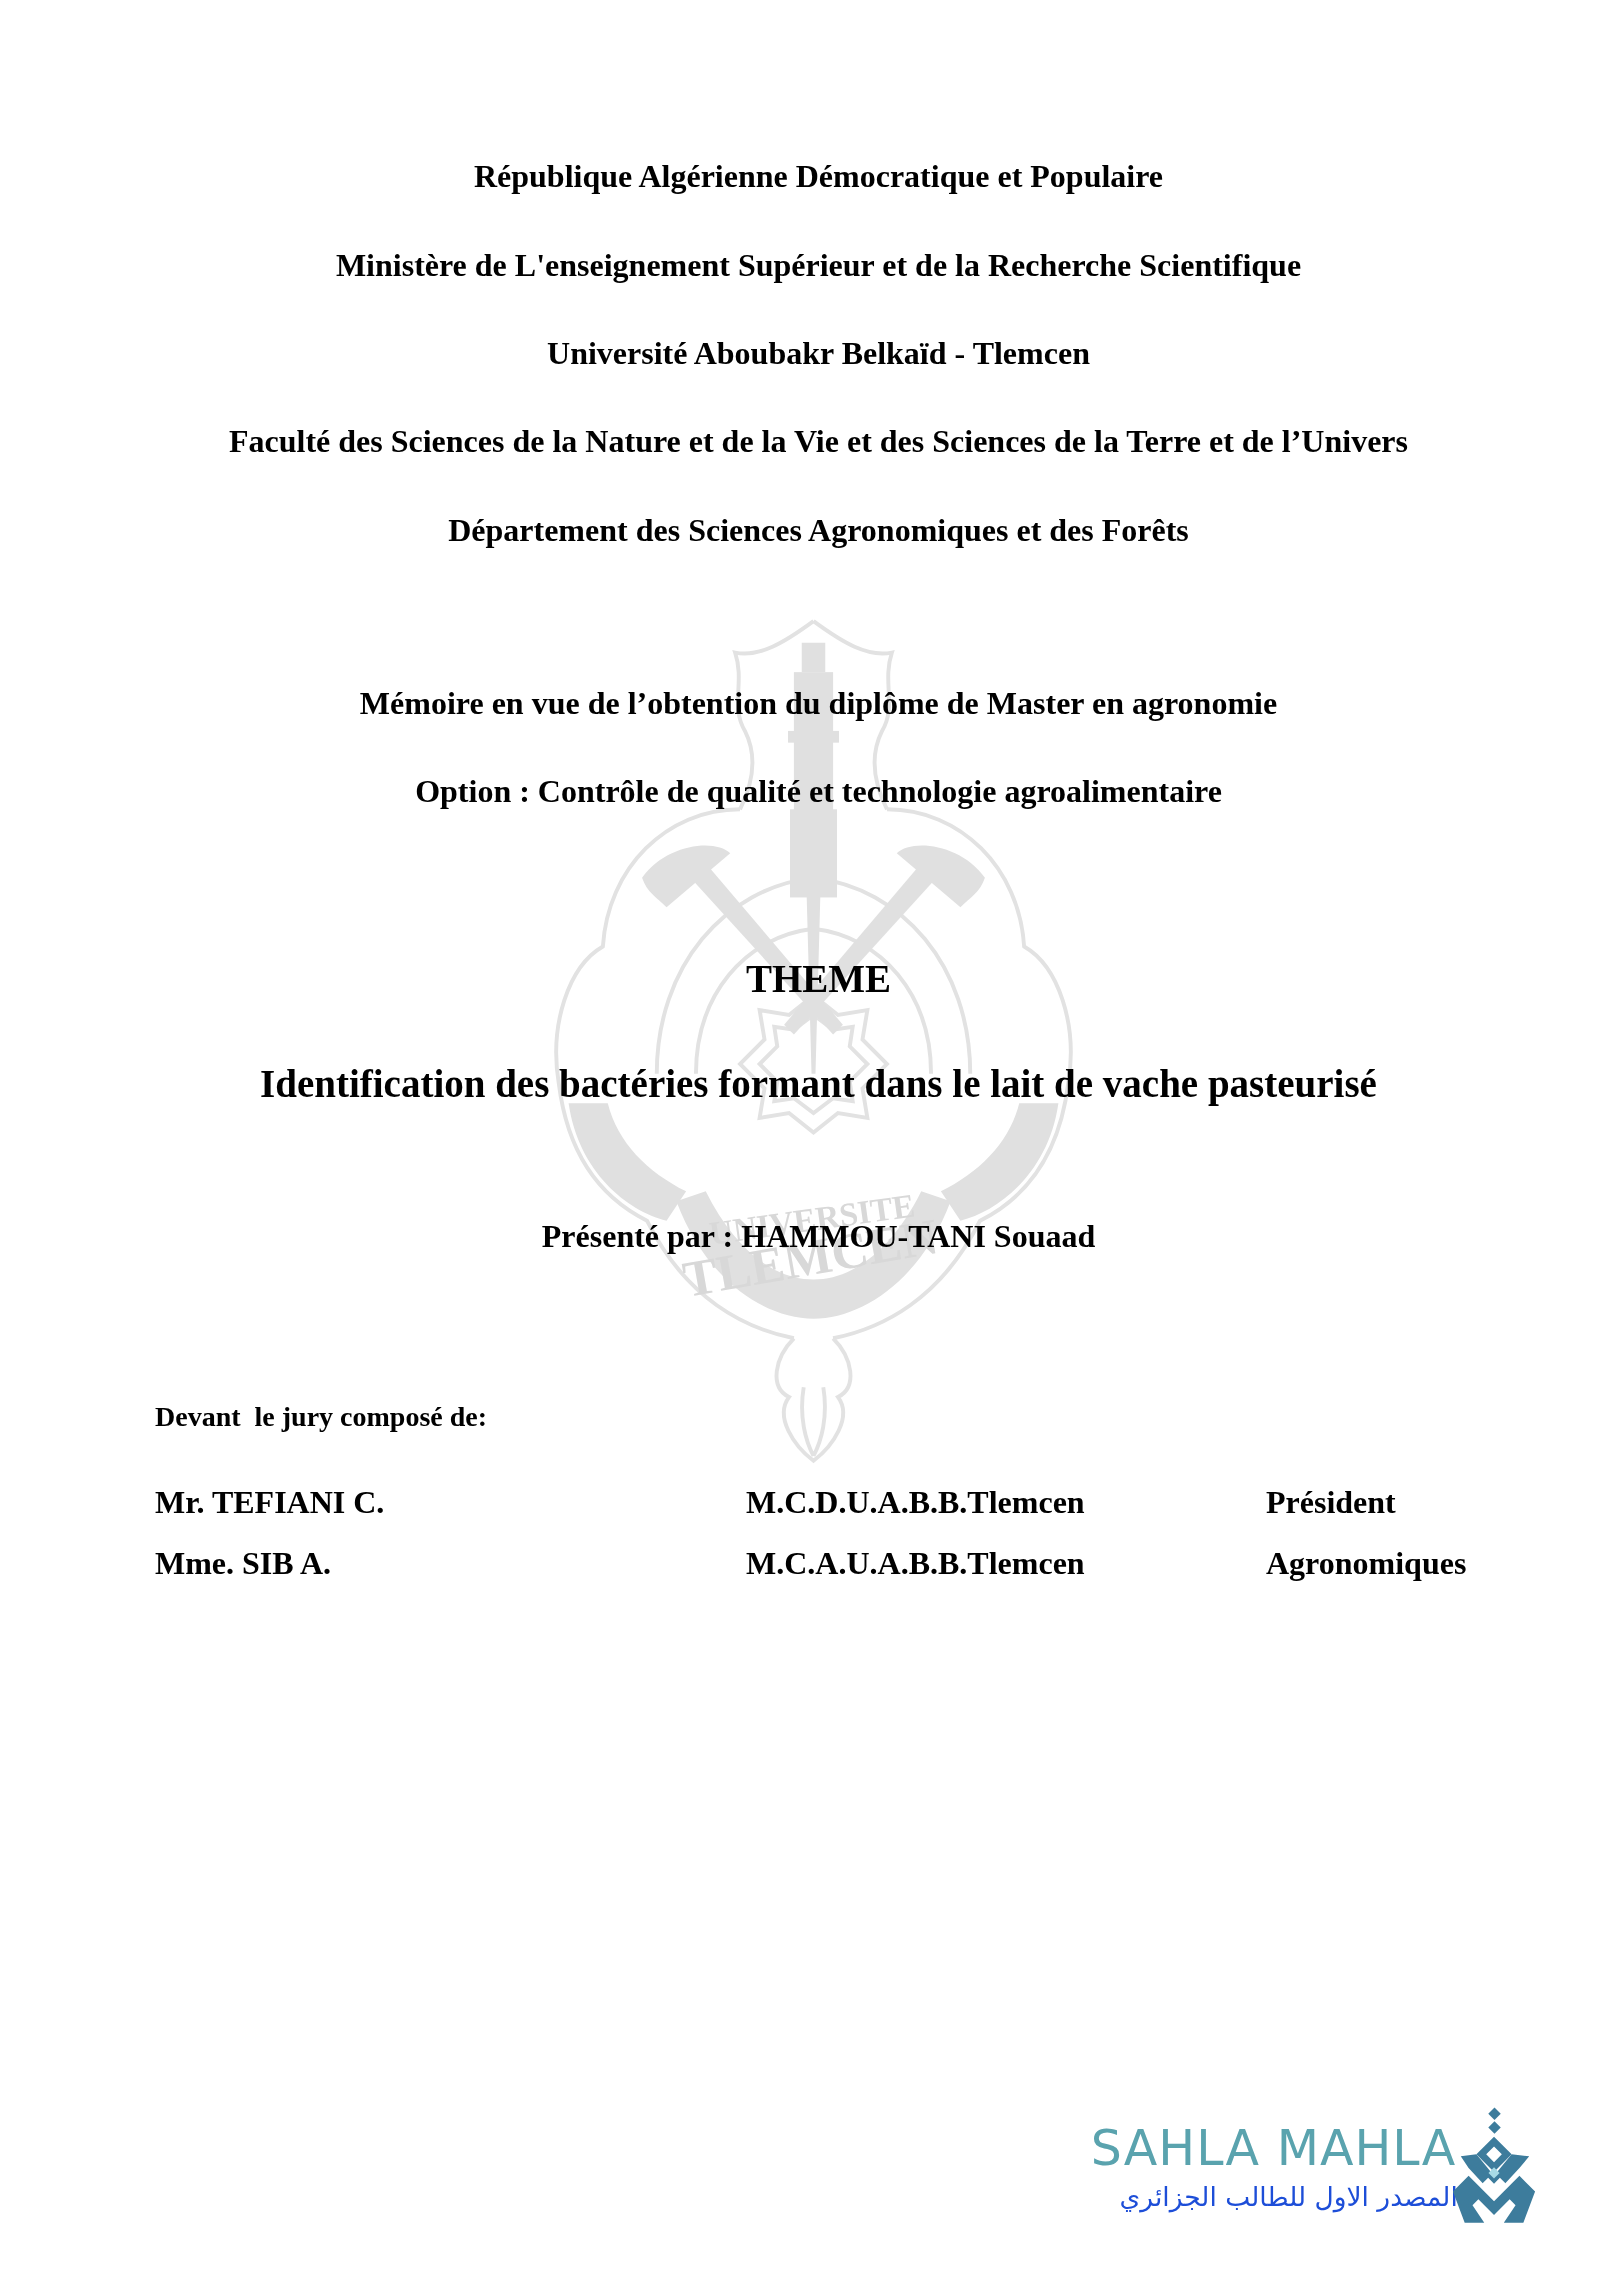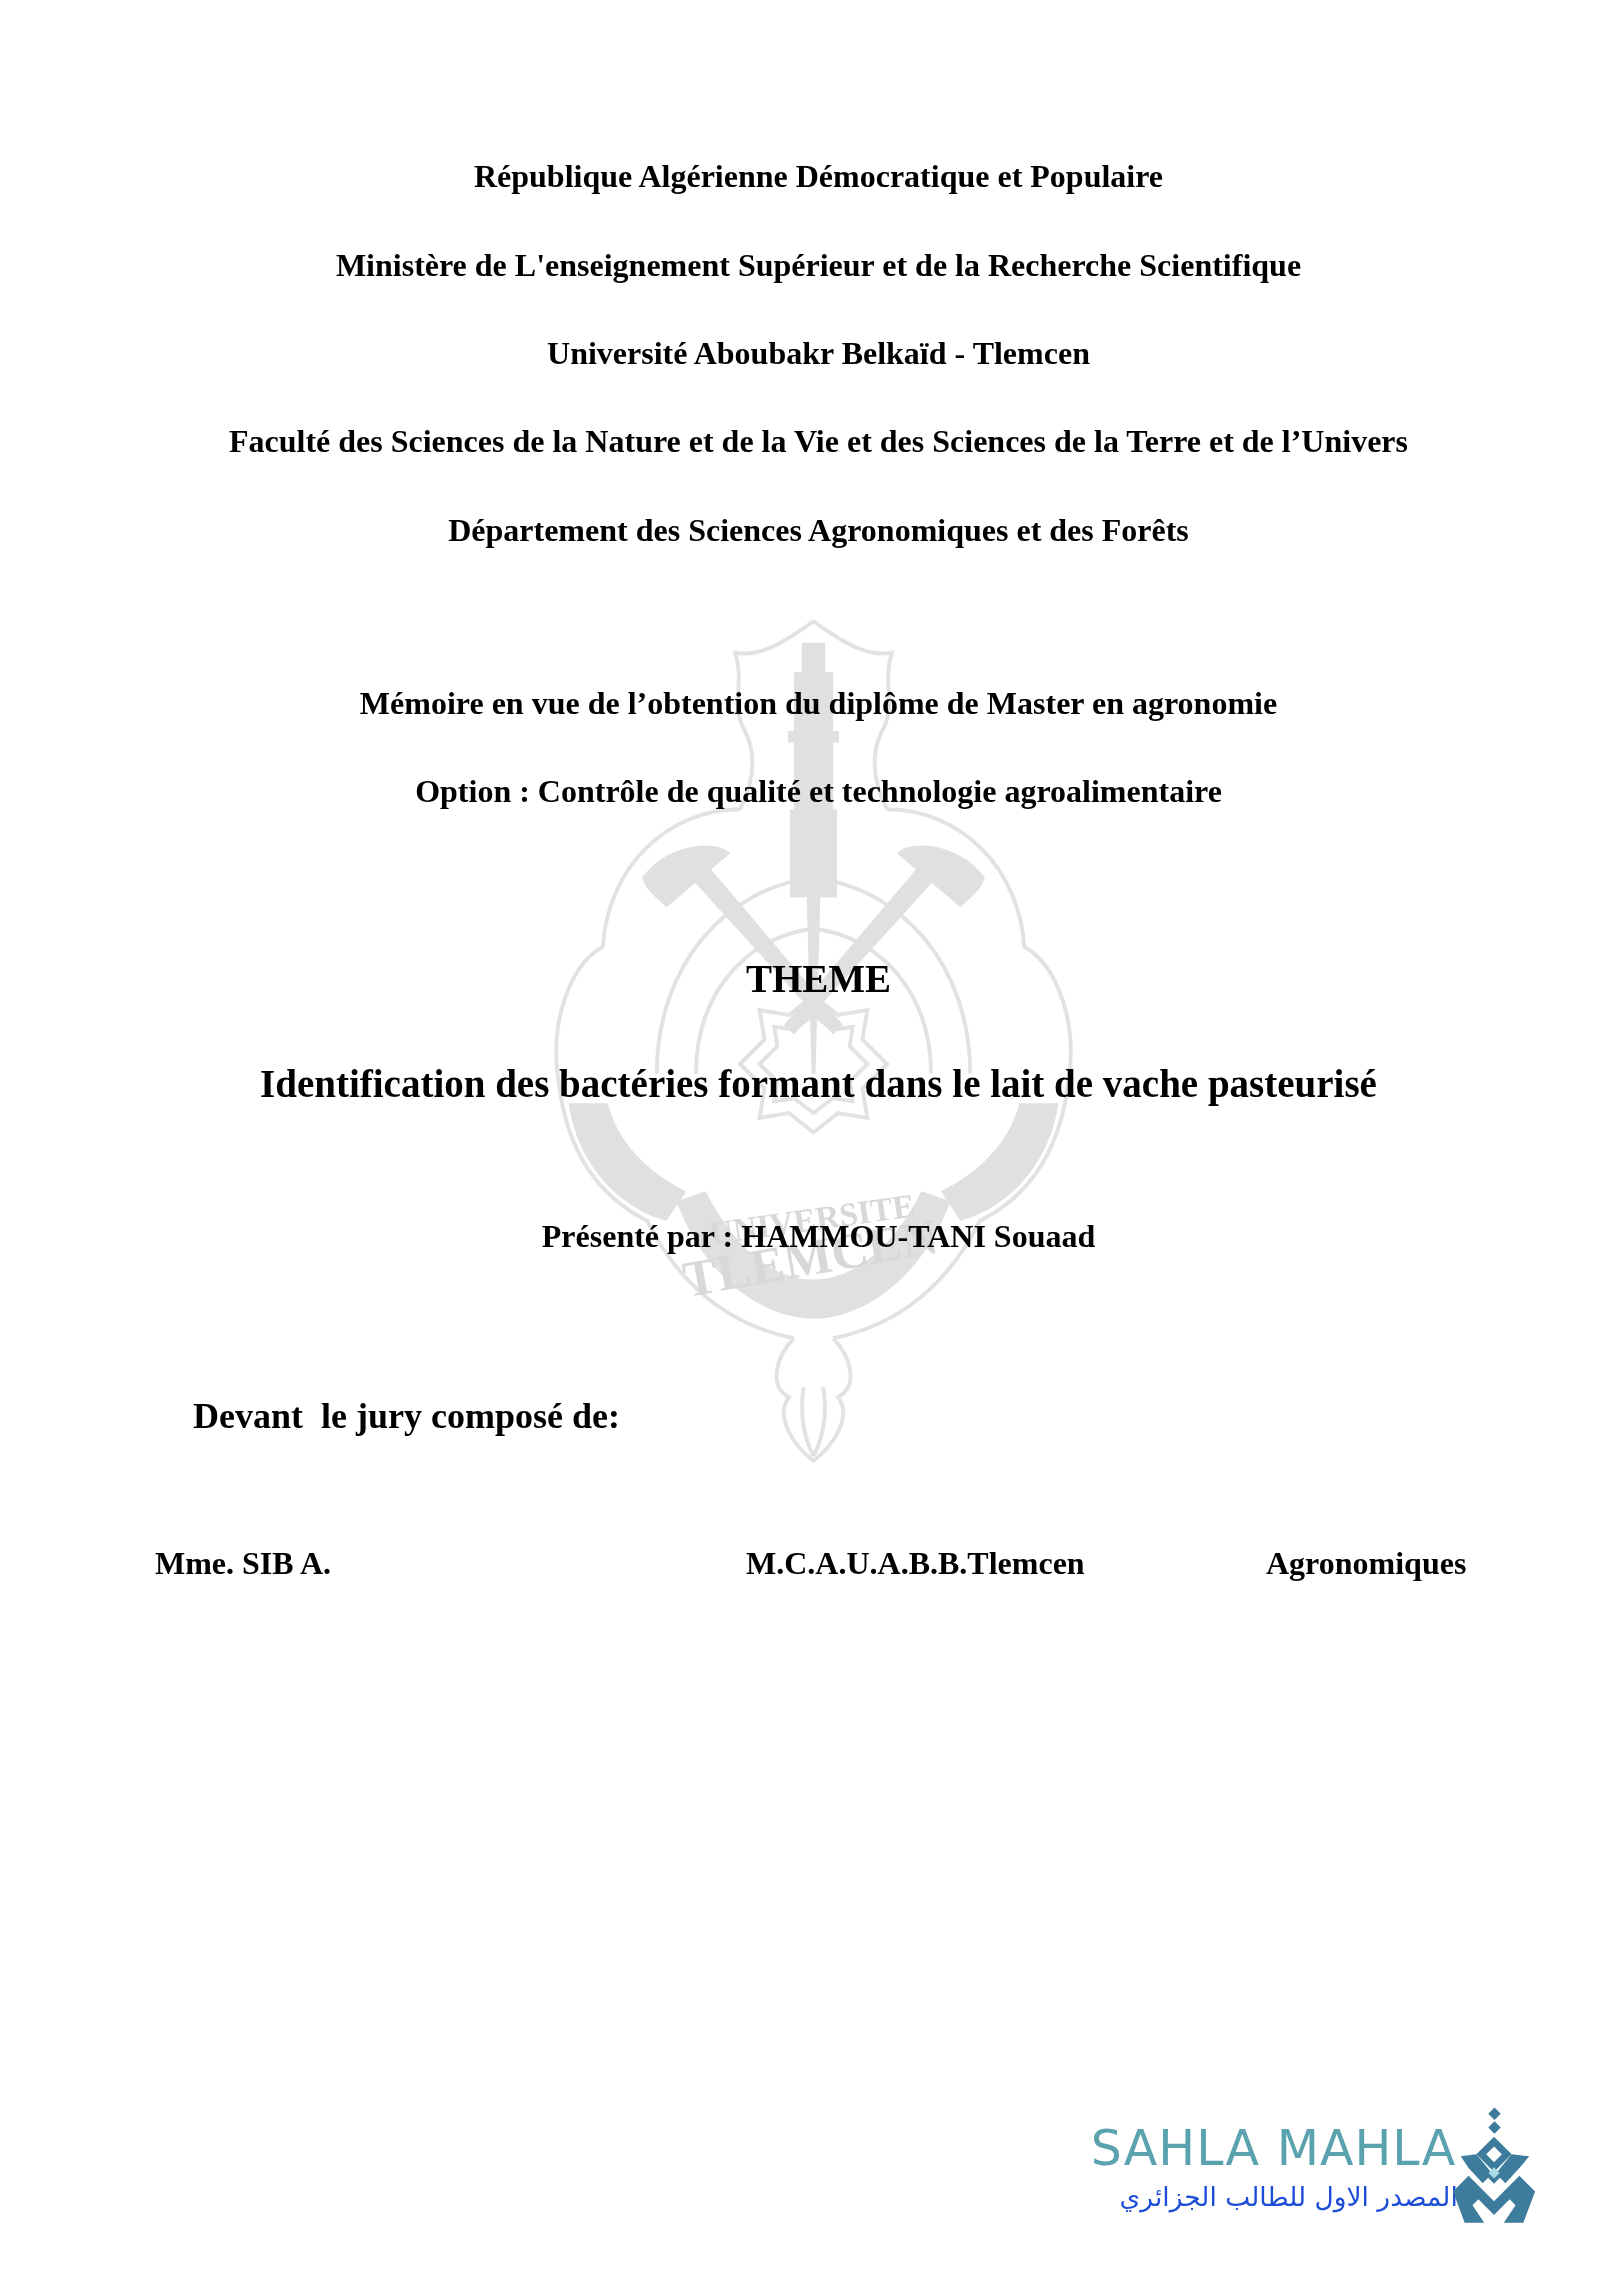--- a/index.html
+++ b/index.html
@@ -4,21 +4,21 @@
 <style>
   html, body { margin: 0; padding: 0; background: #ffffff; }
   body { width: 1621px; height: 2293px; position: relative; overflow: hidden;
          font-family: "Liberation Serif", "DejaVu Serif", serif; color: #000; }
   .page { position: absolute; inset: 0; }
   .watermark { position: absolute; left: 549px; top: 613px; width: 529px; height: 853px; z-index: 0; }
   .line { position: absolute; left: 0; width: 1621px; text-align: center; font-weight: bold;
           font-size: 32px; line-height: 39px; white-space: nowrap; z-index: 1; padding-left: 8px; }
   .l-theme { font-size: 39px; line-height: 45px; }
   .l-title { font-size: 39px; line-height: 45px; }
-  .left { position: absolute; font-weight: bold; font-size: 36px; line-height: 39px; white-space: pre; z-index: 1; margin-left: 38px; }
+  .left { position: absolute; font-weight: bold; font-size: 28px; line-height: 39px; white-space: pre; z-index: 1; }
   .jury-row { position: absolute; left: 0; width: 1621px; height: 39px; z-index: 1; }
   .jury-row span { position: absolute; top: 0; font-weight: bold; font-size: 32px; line-height: 39px; white-space: nowrap; }
   .c1 { left: 155px; } .c2 { left: 746px; } .c3 { left: 1266px; }
   .logo { position: absolute; left: 1083px; top: 2107px; width: 461px; height: 123px; z-index: 1; }
   .logo-word { position: absolute; left: 7.8px; top: 13.7px; font-family: "DejaVu Sans", "Liberation Sans", sans-serif;
                font-size: 49px; line-height: 55px; letter-spacing: 1px; color: #5aa3ae; white-space: nowrap; }
   .logo-ar { position: absolute; left: 11.8px; top: 73px; width: 363px; text-align: right; direction: rtl;
              font-family: "DejaVu Sans", sans-serif; font-size: 26.5px; line-height: 33px; color: #1d4ed8; white-space: nowrap; }
   .logo-mark { position: absolute; left: 368px; top: 0; width: 88px; height: 123px; }
 </style>
@@ -79,20 +79,25 @@
   <div class="line" style="top:684px">Mémoire en vue de l’obtention du diplôme de Master en agronomie</div>
   <div class="line" style="top:772px">Option : Contrôle de qualité et technologie agroalimentaire</div>
 
   <div class="line l-theme" style="top:956px">THEME</div>
   <div class="line l-title" style="top:1061px">Identification des bactéries formant dans le lait de vache pasteurisé</div>
 
   <div class="line" style="top:1217px">Présenté par : HAMMOU-TANI Souaad</div>
 
   <div class="left" style="left:155px; top:1397px">Devant  le jury composé de:</div>
 
+  <div class="jury-row" style="top:1483px">
+    <span class="c1">Mr. TEFIANI C.</span>
+    <span class="c2">M.C.D.U.A.B.B.Tlemcen</span>
+    <span class="c3">Président</span>
+  </div>
   <div class="jury-row" style="top:1544px">
     <span class="c1">Mme. SIB A.</span>
     <span class="c2">M.C.A.U.A.B.B.Tlemcen</span>
     <span class="c3">Agronomiques</span>
   </div>
 
 
   <div class="logo">
     <div class="logo-word">SAHLA MAHLA</div>
     <div class="logo-ar">المصدر الاول للطالب الجزائري</div>

